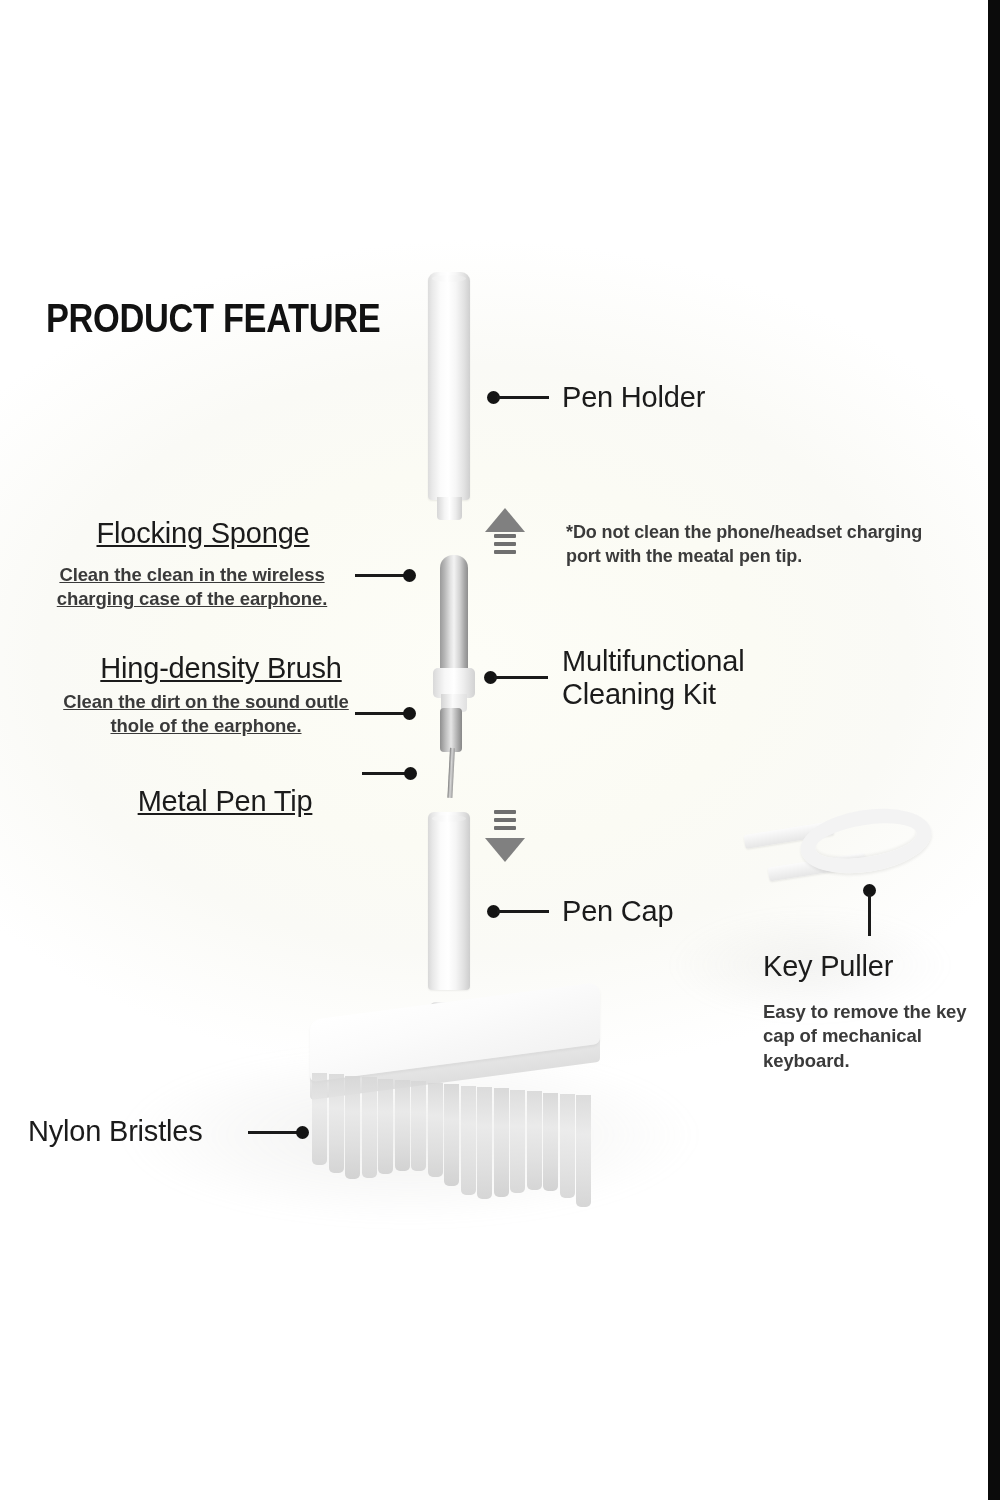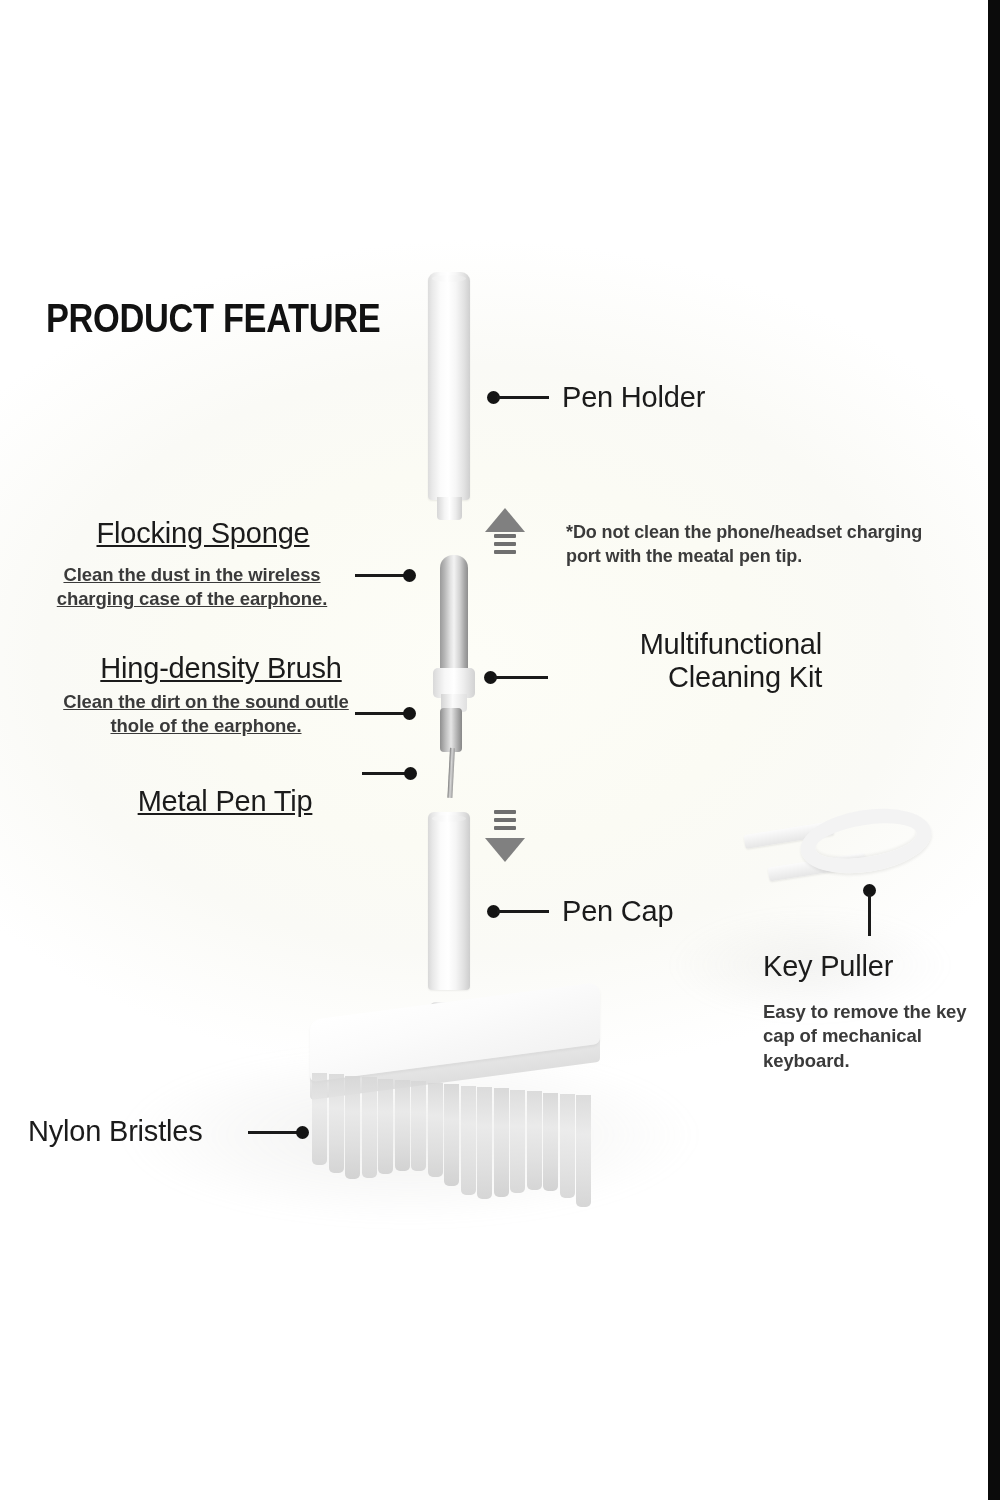--- a/index.html
+++ b/index.html
@@ -342,36 +342,36 @@
     <div class="tri"></div>
   </div>
 
   <div class="dot" style="left:487px; top:391px;"></div>
   <div class="leader" style="left:497px; top:396px; width:52px;"></div>
   <div class="feat-title t-left" style="left:562px; top:381px;">Pen Holder</div>
 
   <div class="note t-left" style="left:566px; top:520px; width:380px;">*Do not clean the phone/headset charging port with the meatal pen tip.</div>
 
   <div class="feat-title t-center" style="left:58px; top:517px; width:290px;">Flocking Sponge</div>
-  <div class="feat-desc t-center" style="left:38px; top:563px; width:308px;">Clean the dust in the wireless charging case of the earphone.</div>
+  <div class="feat-desc t-center" style="left:38px; top:563px; width:308px;">Clean the clean in the wireless charging case of the earphone.</div>
   <div class="leader" style="left:355px; top:574px; width:52px;"></div>
   <div class="dot" style="left:403px; top:569px;"></div>
 
   <div class="feat-title t-center" style="left:76px; top:645px; width:290px;margin-top:7px;">Hing-density Brush</div>
   <div class="feat-desc t-center" style="left:56px; top:690px; width:300px;">Clean the dirt on the sound outle thole of the earphone.</div>
   <div class="leader" style="left:355px; top:712px; width:52px;"></div>
   <div class="dot" style="left:403px; top:707px;"></div>
 
   <div class="feat-title t-center" style="left:100px; top:785px; width:250px;">Metal Pen Tip</div>
   <div class="leader" style="left:362px; top:772px; width:46px;"></div>
   <div class="dot" style="left:404px; top:767px;"></div>
 
   <div class="dot" style="left:484px; top:671px;"></div>
   <div class="leader" style="left:494px; top:676px; width:54px;"></div>
-  <div class="feat-title two-line t-left" style="left:562px; top:628px; width:260px;text-align:right;">Multifunctional Cleaning Kit</div>
+  <div class="feat-title two-line t-left" style="left:562px; top:645px; width:260px;">Multifunctional Cleaning Kit</div>
 
   <div class="dot" style="left:487px; top:905px;"></div>
   <div class="leader" style="left:497px; top:910px; width:52px;"></div>
   <div class="feat-title t-left" style="left:562px; top:895px;">Pen Cap</div>
 
   <div class="dot" style="left:863px; top:884px;"></div>
   <div class="leader-v" style="left:868px; top:894px; height:42px;"></div>
   <div class="feat-title t-left" style="left:763px; top:950px;">Key Puller</div>
   <div class="feat-desc t-left" style="left:763px; top:1000px; width:218px;">Easy to remove the key cap of mechanical keyboard.</div>
 

